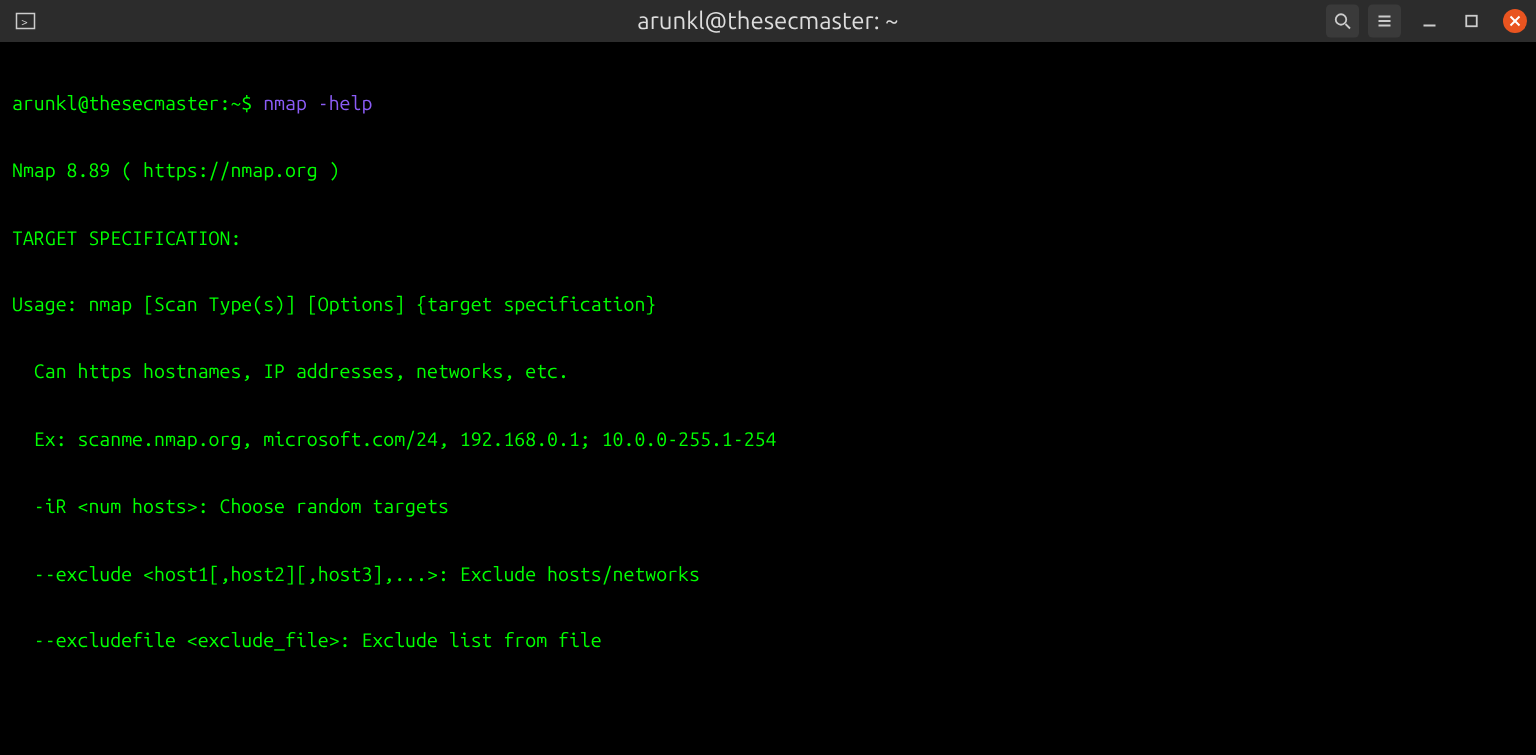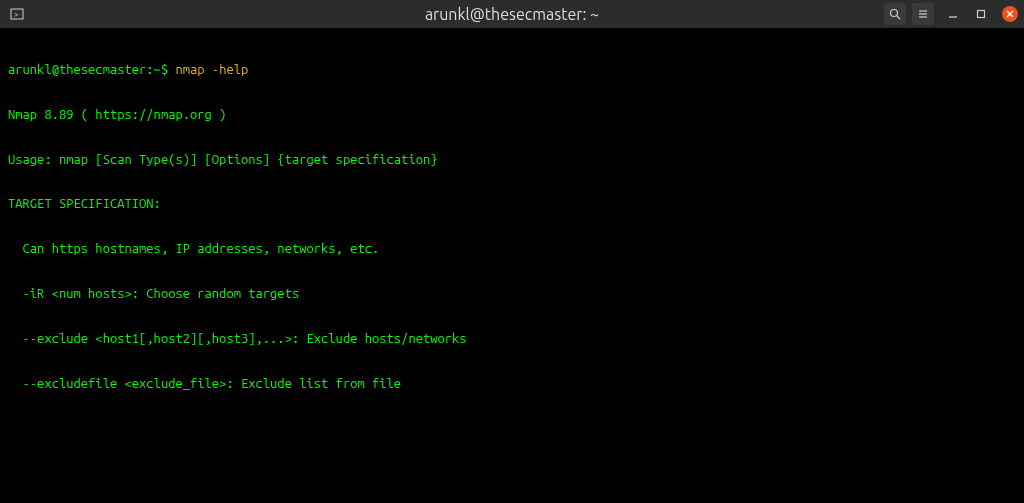--- a/index.html
+++ b/index.html
@@ -93,21 +93,21 @@
     .terminal {
       padding: 4px 8px;
       white-space: pre;
       overflow: hidden;
     }
     .prompt {
       color: #00ff00;
       text-align: center;
     }
     .cmd {
-      color: #eab308;
+      color: #8b5cf6;
     }
     .out {
       color: #00ff00;
     }
     .line {
       display: block;
     }
   </style>
 </head>
 <body>
@@ -151,23 +151,24 @@
           <line x1="1" y1="1" x2="7" y2="7" stroke="#fff" stroke-width="1.3"></line>
           <line x1="7" y1="1" x2="1" y2="7" stroke="#fff" stroke-width="1.3"></line>
         </svg>
     </div>
   </div>
 </div>
 
 <div class="terminal">
   <span class="line"><span class="prompt">arunkl@thesecmaster</span><span class="prompt">:</span><span class="prompt">~</span><span class="prompt">$</span><span> </span><span class="cmd">nmap -help</span></span>
   <span class="line out">Nmap 8.89 ( https://nmap.org )</span>
+  <span class="line out">TARGET SPECIFICATION:</span>
   <span class="line out">Usage: nmap [Scan Type(s)] [Options] {target specification}</span>
-  <span class="line out">TARGET SPECIFICATION:</span>
   <span class="line out">  Can https hostnames, IP addresses, networks, etc.</span>
+  <span class="line out">  Ex: scanme.nmap.org, microsoft.com/24, 192.168.0.1; 10.0.0-255.1-254</span>
   <span class="line out">  -iR &lt;num hosts&gt;: Choose random targets</span>
   <span class="line out">  --exclude &lt;host1[,host2][,host3],...&gt;: Exclude hosts/networks</span>
   <span class="line out">  --excludefile &lt;exclude_file&gt;: Exclude list from file</span>
   
   
   
   
   
   
   

